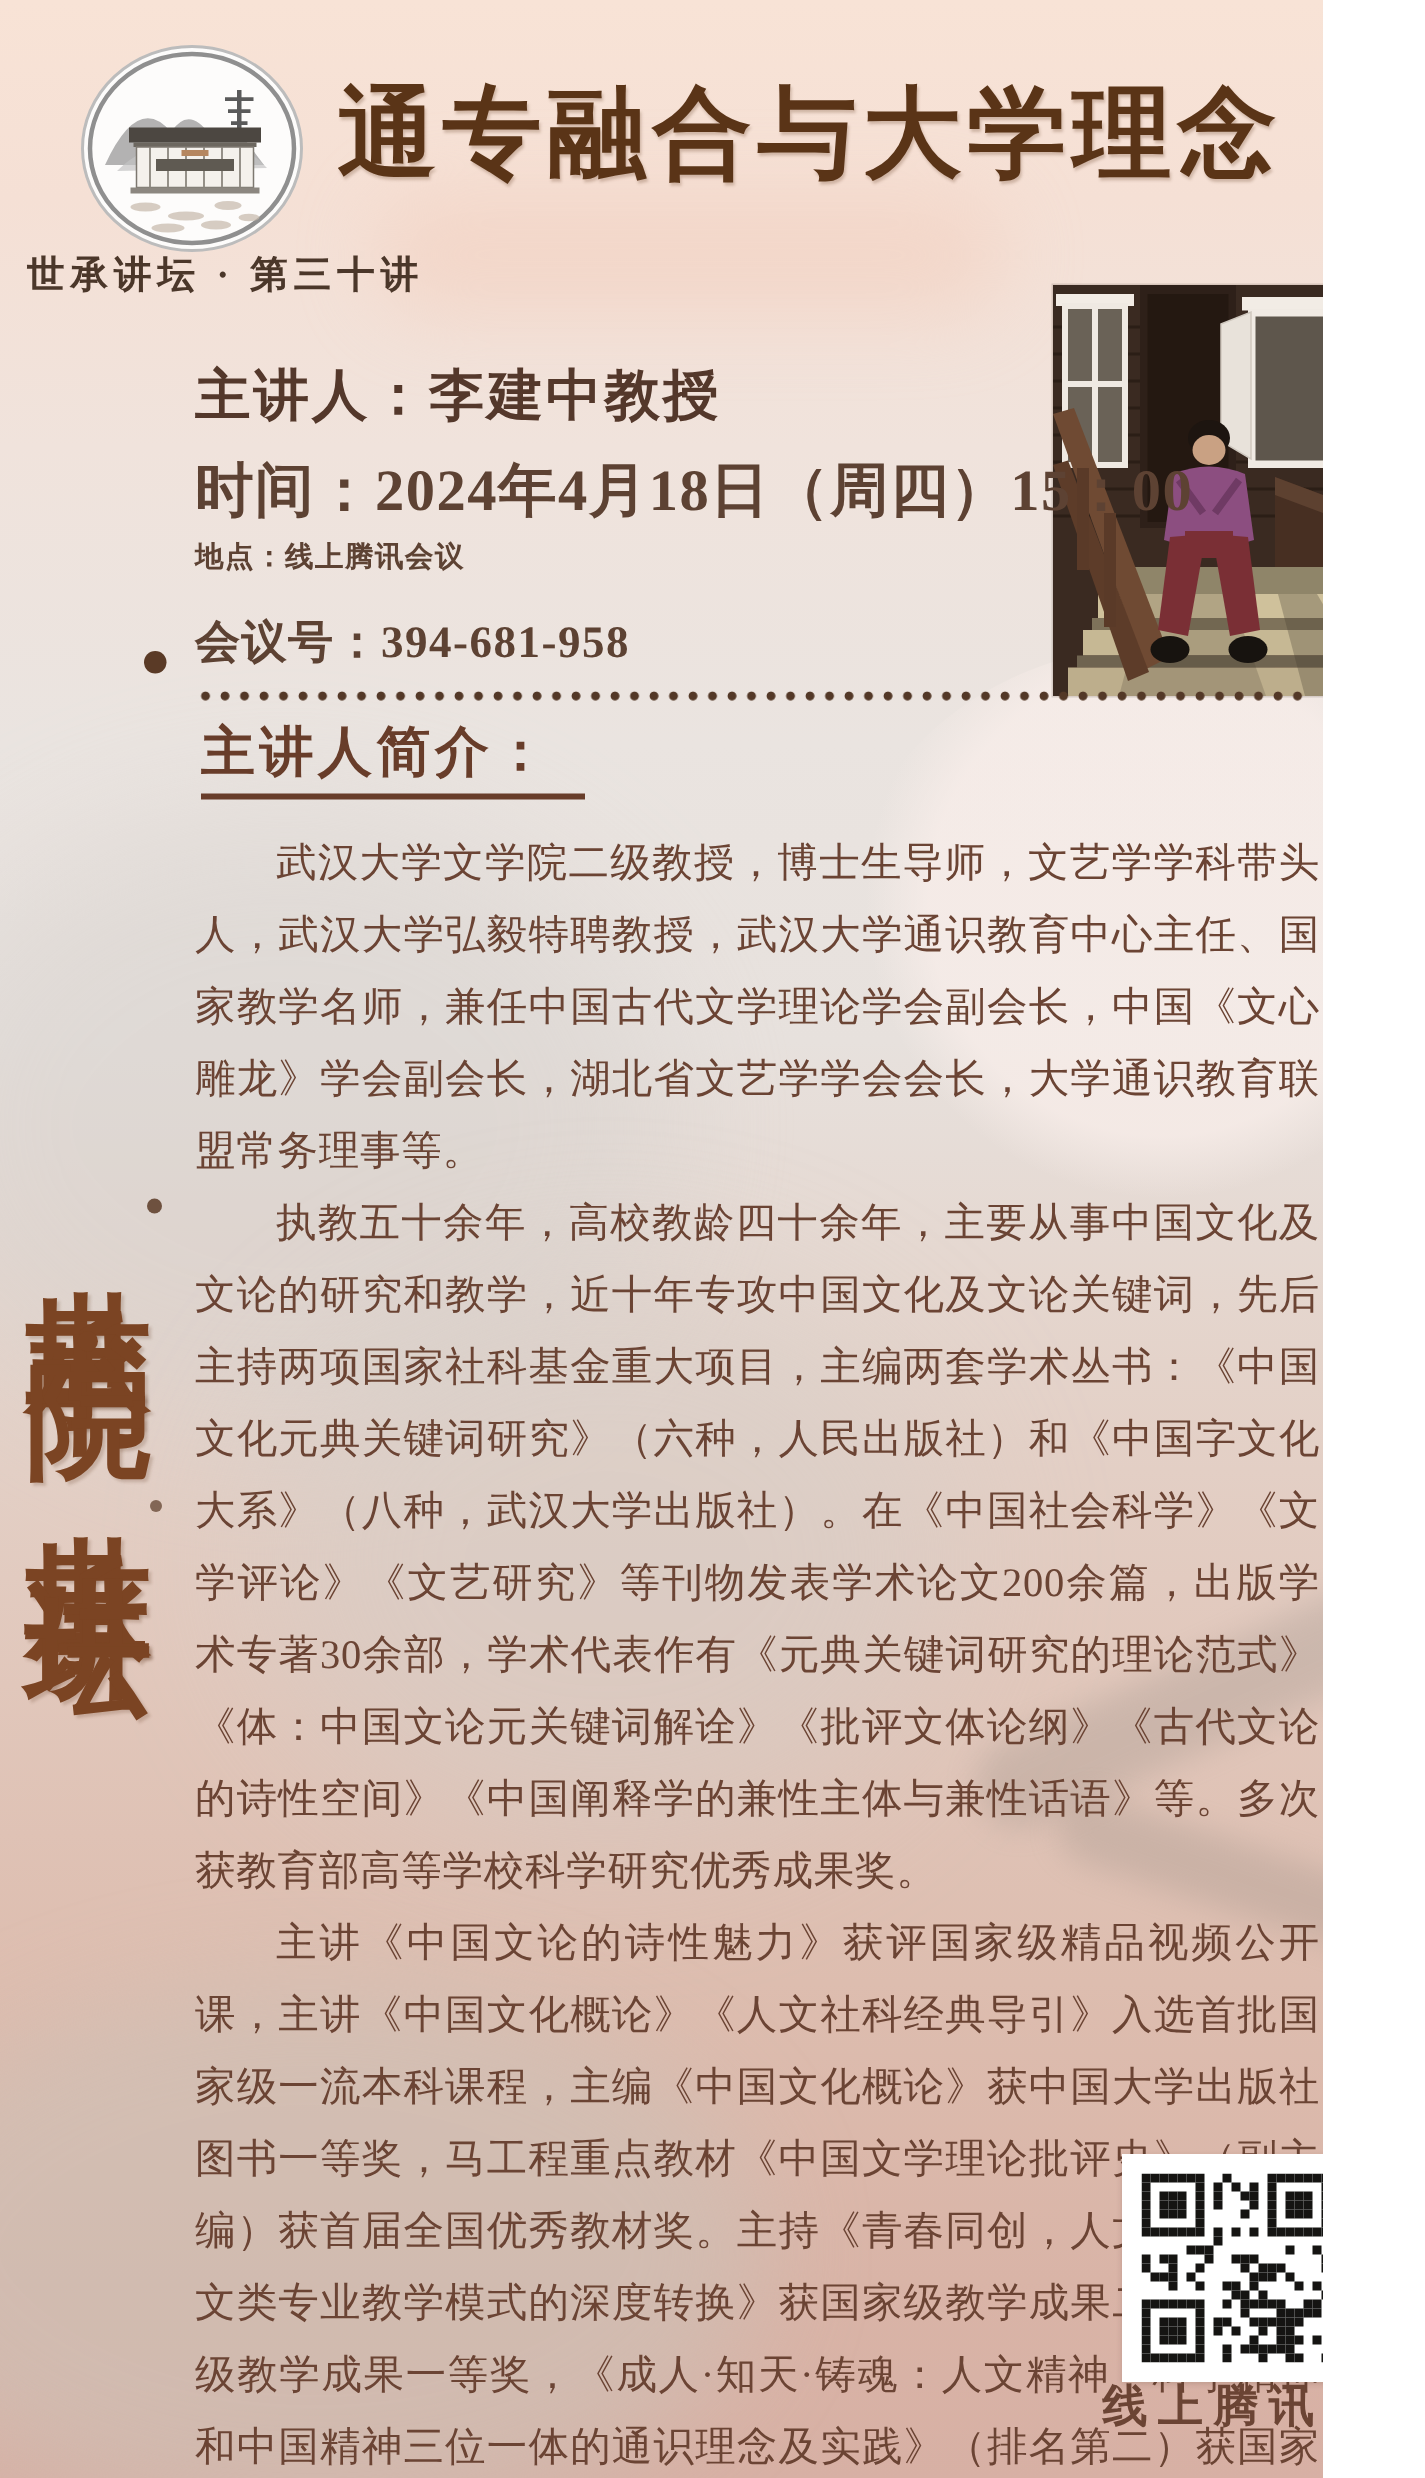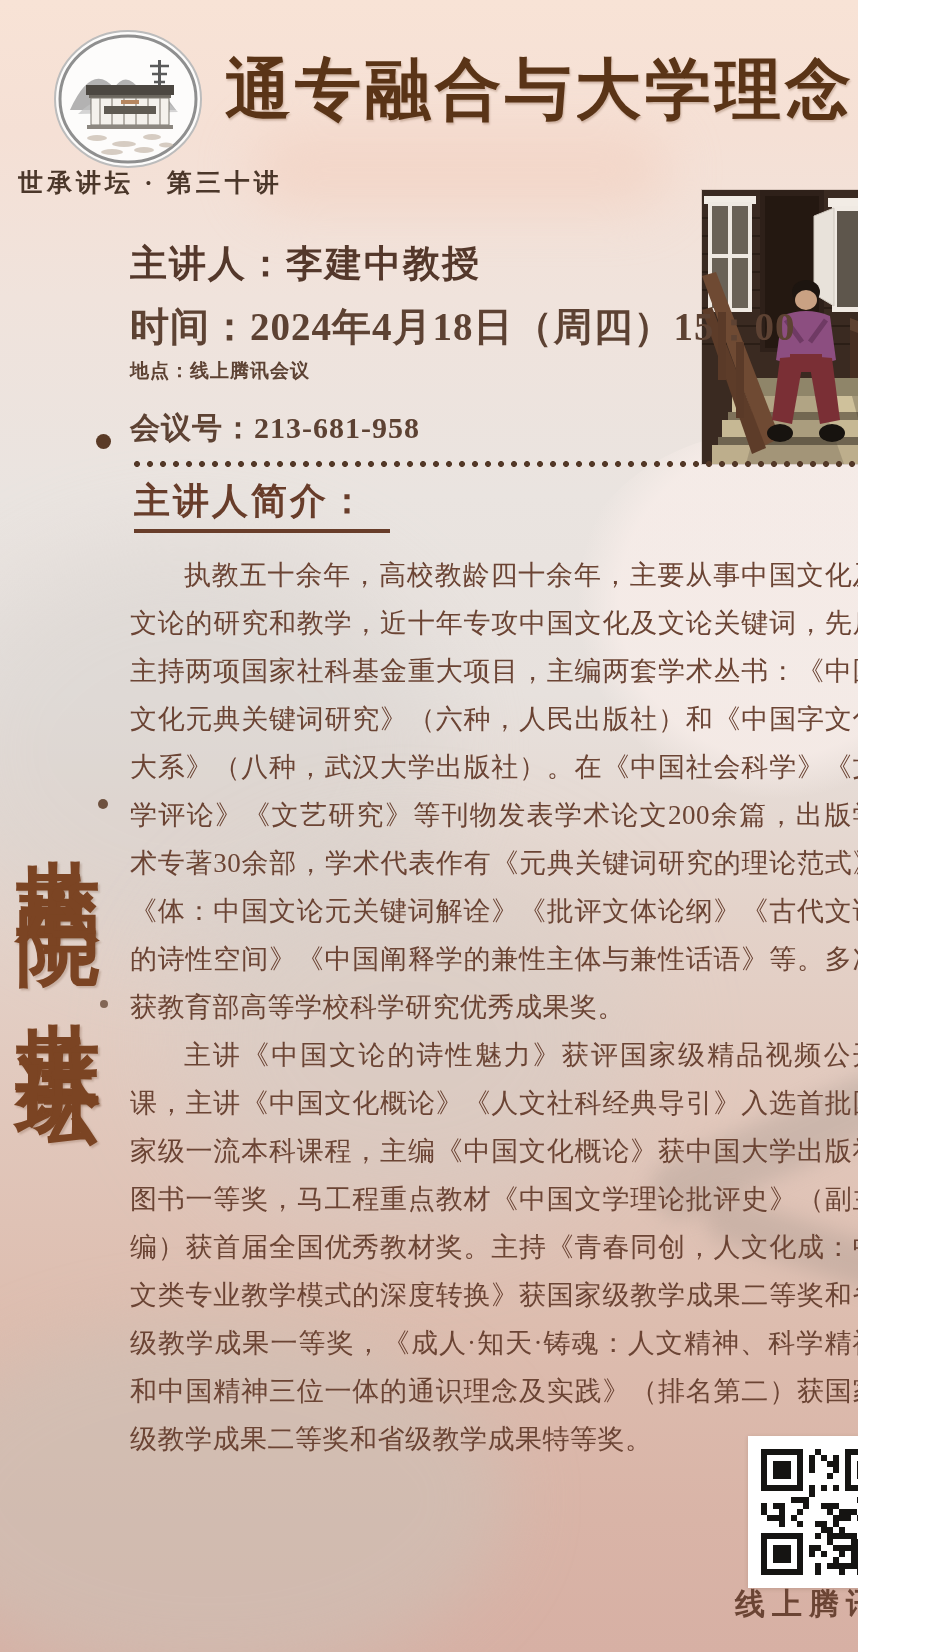--- a/index.html
+++ b/index.html
@@ -1,22 +1,21 @@
 <!DOCTYPE html>
 <html><head>
 <meta charset="utf-8">
 <style>
   html,body{margin:0;padding:0;background:#fff;}
   .poster{
-    position:relative;width:816px;height:1652px;overflow:hidden;
+    position:relative;width:882px;height:1652px;overflow:hidden;
     font-family:"Liberation Serif","DejaVu Serif",serif;
     background:linear-gradient(180deg,
       #f8e3d6 0%,#f5e0d5 8%,#f0e3dc 18%,#eae4e0 30%,#e7e1dd 42%,
       #e4d3ca 55%,#e1c7bb 68%,#ddbdaf 80%,#d9b4a7 92%,#d7b0a4 100%);
-    padding-left:42px;
   }
   .deco{position:absolute;pointer-events:none;}
   .moon{left:560px;top:430px;width:430px;height:380px;border-radius:50%;
     background:radial-gradient(circle at 50% 45%, rgba(249,238,234,.95) 0 52%, rgba(249,238,234,0) 66%);
     opacity:.75;}
   .mist1{left:-70px;top:540px;width:520px;height:420px;border-radius:50%;
     background:#d6d1cd;filter:blur(46px);opacity:.45;}
   .mist2{left:170px;top:850px;width:470px;height:380px;border-radius:50%;
     background:#d3cec9;filter:blur(52px);opacity:.4;}
   .mist3{left:-90px;top:1320px;width:600px;height:360px;border-radius:50%;
@@ -180,27 +179,28 @@
       <rect x="88" y="164" width="32" height="18" fill="#7a2f35"></rect>
       <ellipse cx="78" cy="243" rx="13" ry="9" fill="#17130f"></ellipse>
       <ellipse cx="130" cy="243" rx="13" ry="9" fill="#17130f"></ellipse>
     </svg>
   </div>
 
   <div class="info">
     <div class="info-line info-speaker">主讲人：李建中教授</div>
     <div class="info-line info-time">时间：2024年4月18日（周四）15：00</div>
     <div class="info-line info-venue">地点：线上腾讯会议</div>
-    <div class="info-line info-meeting">会议号：213-681-958</div>
+    <div class="info-line info-meeting">会议号：394-681-958</div>
   </div>
 
   <div class="dotted"></div>
 
   <section class="bio">
     <h2>主讲人简介：</h2>
+    <p>武汉大学文学院二级教授，博士生导师，文艺学学科带头人，武汉大学弘毅特聘教授，武汉大学通识教育中心主任、国家教学名师，兼任中国古代文学理论学会副会长，中国《文心雕龙》学会副会长，湖北省文艺学学会会长，大学通识教育联盟常务理事等。</p>
     <p>执教五十余年，高校教龄四十余年，主要从事中国文化及文论的研究和教学，近十年专攻中国文化及文论关键词，先后主持两项国家社科基金重大项目，主编两套学术丛书：《中国文化元典关键词研究》（六种，人民出版社）和《中国字文化大系》（八种，武汉大学出版社）。在《中国社会科学》《文学评论》《文艺研究》等刊物发表学术论文200余篇，出版学术专著30余部，学术代表作有《元典关键词研究的理论范式》《体：中国文论元关键词解诠》《批评文体论纲》《古代文论的诗性空间》《中国阐释学的兼性主体与兼性话语》等。多次获教育部高等学校科学研究优秀成果奖。</p>
     <p>主讲《中国文论的诗性魅力》获评国家级精品视频公开课，主讲《中国文化概论》《人文社科经典导引》入选首批国家级一流本科课程，主编《中国文化概论》获中国大学出版社图书一等奖，马工程重点教材《中国文学理论批评史》（副主编）获首届全国优秀教材奖。主持《青春同创，人文化成：中文类专业教学模式的深度转换》获国家级教学成果二等奖和省级教学成果一等奖，《成人·知天·铸魂：人文精神、科学精神和中国精神三位一体的通识理念及实践》（排名第二）获国家级教学成果二等奖和省级教学成果特等奖。</p>
   </section>
 
   <div class="side-banner">世承书院·世承讲坛</div>
 
   <div class="qr-box">
     <svg id="qr-svg" width="126" height="126" viewBox="0 0 126 126">
         <rect x="0" y="0" width="6" height="6" fill="#151412"></rect>
         <rect x="6" y="0" width="6" height="6" fill="#151412"></rect>

